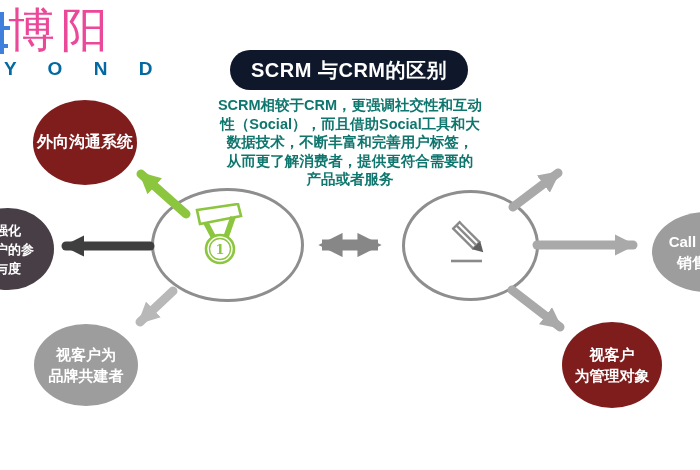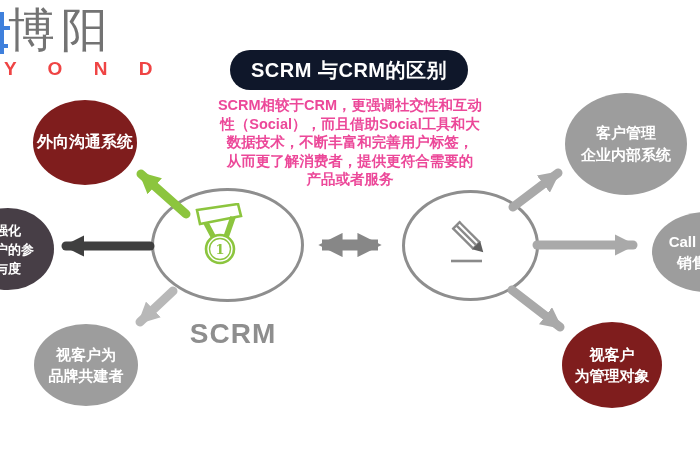--- a/index.html
+++ b/index.html
@@ -2,34 +2,34 @@
 <html><head>
 <meta charset="utf-8">
 <style>
   html,body{margin:0;padding:0;background:#fff;}
   #stage{
     position:relative;width:700px;height:470px;background:#ffffff;
     overflow:hidden;font-family:"Liberation Sans","DejaVu Sans",sans-serif;
   }
   
   .logo-cn{position:absolute;left:8px;top:2px;font-size:47px;font-weight:normal;
-    color:#737373;letter-spacing:6px;line-height:56px;}
+    color:#ec4899;letter-spacing:6px;line-height:56px;}
   .logo-en{position:absolute;left:4px;top:58px;font-size:19px;font-weight:bold;
-    color:#ef4444;letter-spacing:13px;}
+    color:#0369a1;letter-spacing:13px;}
   .logo-frag{position:absolute;background:#3f80dc;}
   .frag-v{left:0;top:12px;width:4px;height:42px;}
   .frag-t1{left:0;top:26px;width:10px;height:4px;}
   .frag-t2{left:0;top:44px;width:8px;height:4px;}
   
   .title-pill{position:absolute;left:230px;top:50px;width:238px;height:40px;
     background:#0f172a;border-radius:20px;display:flex;align-items:center;
     justify-content:center;color:#fff;font-size:20px;font-weight:bold;letter-spacing:.5px;}
   
   .desc{position:absolute;left:175px;top:96px;width:350px;text-align:center;
-    font-size:14.5px;font-weight:bold;color:#ec4899;line-height:18.5px;white-space:pre-line;}
+    font-size:14.5px;font-weight:bold;color:#0f766e;line-height:18.5px;white-space:pre-line;}
   
   .big-circle{position:absolute;border:3.5px solid #8e8e8e;border-radius:50%;background:#fff;}
   .scrm-circle{left:151px;top:188px;width:147px;height:108px;}
   .crm-circle{left:402px;top:190px;width:131px;height:105px;}
   .big-label{position:absolute;text-align:center;font-size:28px;font-weight:bold;
     color:#8e8e8e;letter-spacing:1px;}
   .scrm-label{left:151px;top:318px;width:164px;}
   .crm-label{left:402px;top:320px;width:144px;}
   
   .sat{position:absolute;border-radius:50%;display:flex;align-items:center;
@@ -68,37 +68,32 @@
   </div>
 
   <div class="desc">SCRM相较于CRM，更强调社交性和互动
 性（Social），而且借助Social工具和大
 数据技术，不断丰富和完善用户标签，
 从而更了解消费者，提供更符合需要的
 产品或者服务</div>
 
   <div class="big-circle scrm-circle"></div>
   <div class="big-circle crm-circle"></div>
-  <div class="big-label scrm-label">SCRM</div>
 
   <div class="sat sat-green">
     <span>外向沟通系统</span>
   </div>
   <div class="sat sat-dark">
     <span>强化
 客户的参
 与度</span>
   </div>
   <div class="sat sat-bl">
     <span>视客户为
 品牌共建者</span>
-  </div>
-  <div class="sat sat-tr">
-    <span>客户管理
-企业内部系统</span>
   </div>
   <div class="sat sat-mr">
     <span>Call center
 销售管理</span>
   </div>
   <div class="sat sat-br">
     <span>视客户
 为管理对象</span>
   </div>
 

